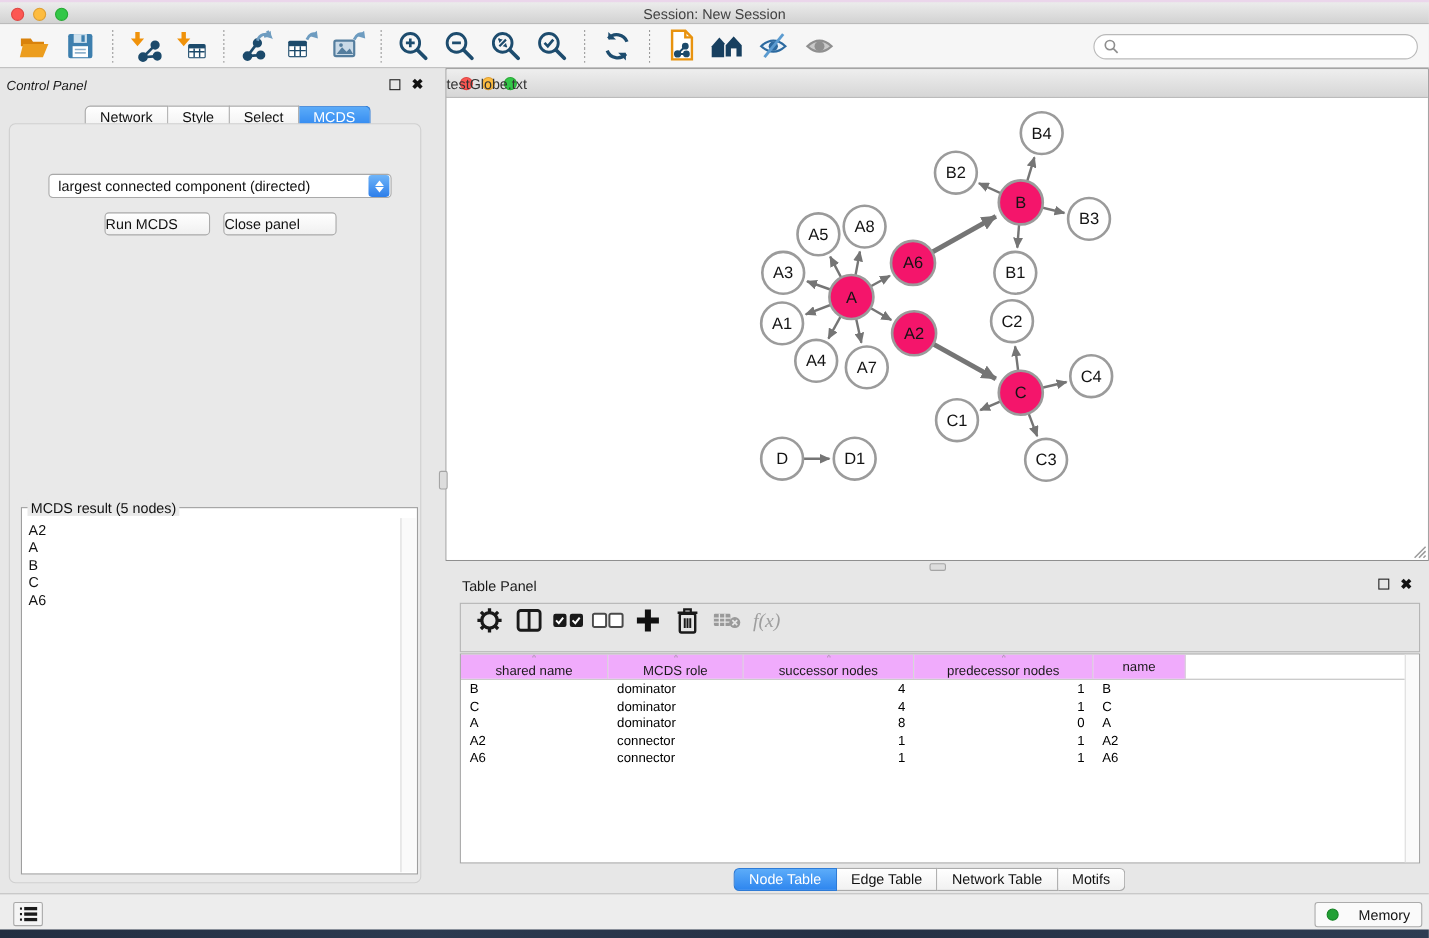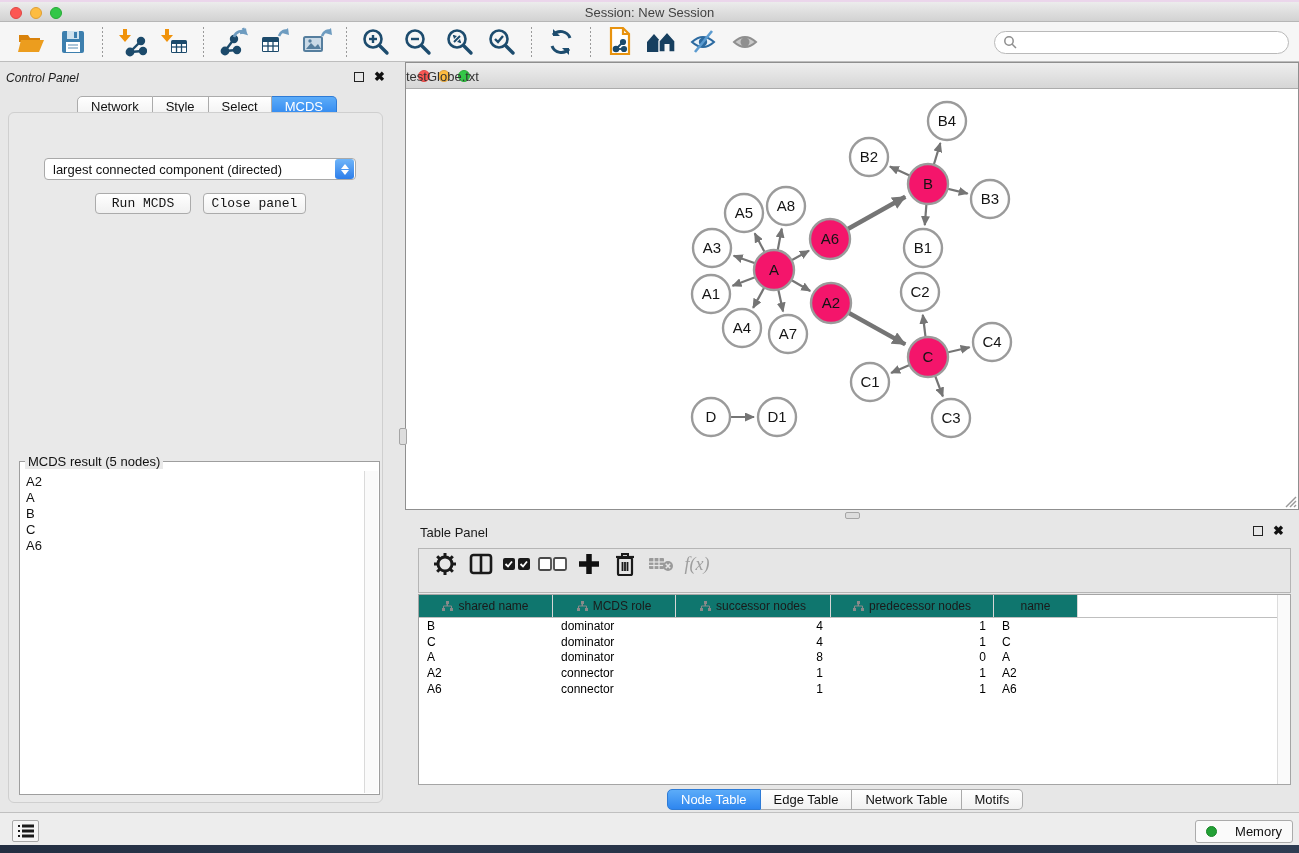--- a/index.html
+++ b/index.html
@@ -56,21 +56,21 @@
   .criterion .val { flex:1; font-size:13px; padding-left:8px; color:#111; white-space:nowrap; overflow:hidden; }
   .criterion .stepper { width:19px; height:20px; border-radius:3px; margin-right:1px;
     background:linear-gradient(#6FB5F9,#2D7EEA); display:flex; flex-direction:column;
     align-items:center; justify-content:center; gap:1px; }
   .chev { width:0; height:0; border-left:4px solid transparent; border-right:4px solid transparent; }
   .chev.up { border-bottom:5px solid #FFF; }
   .chev.down { border-top:5px solid #FFF; }
 
   .btn { position:absolute; height:21px; background:linear-gradient(#FFFFFF,#F0F0F0);
     border:1px solid #ABABAB; border-radius:4px; font-size:13px; color:#111;
-    text-align:center; line-height:19px;font-family:Liberation Mono, monospace; }
+    line-height:19px; }
 
   .result-box { position:absolute; left:10px; top:348px; width:361px; height:334px;
     border:1px solid #9E9E9E; background:#FFF; }
   .result-legend { position:absolute; left:5px; top:-8px; background:#E9E9E9;
     padding:0 3px; font-size:13px; color:#111; }
   .result-list { position:absolute; left:1px; top:9px; right:15px; bottom:1px;
     font-size:13px; color:#111; padding:3px 0 0 5px; overflow:hidden; }
   .result-list div { line-height:16px; }
   .result-scroll { position:absolute; top:9px; right:1px; bottom:1px; width:14px;
     background:#FAFAFA; border-left:1px solid #DADADA; }
@@ -93,22 +93,22 @@
   
   .tp-title { position:absolute; left:420px; top:525px; font-size:13px; color:#1A1A1A; }
   .tp-toolbar { position:absolute; left:418px; top:548px; width:873px; height:45px;
     background:#E6E6E6; border:1px solid #B5B5B5; display:flex; align-items:flex-start; padding-left:8px; }
   .tp-icon { width:34px; height:30px; display:flex; align-items:center; justify-content:center; margin:0 1px; }
   .fx { font-family:"Liberation Serif", serif; font-style:italic; font-size:18px; color:#9E9E9E; }
 
   .dtable { position:absolute; left:418px; top:594px; width:873px; height:191px;
     background:#FFF; border:1px solid #A5A5A5; overflow:hidden; font-size:12px; }
   .thead { display:flex; height:23px; border-bottom:1px solid #BFBFBF; }
-  .th { background:#0f766e; border-right:1px solid #D6D6D6; display:flex;
-    align-items:center; justify-content:center; gap:5px; color:#1A1A1A; }
+  .th { background:#f0abfc; border-right:1px solid #D6D6D6; display:flex;
+    align-items:center; justify-content:center; gap:5px; color:#1A1A1A;flex-direction:column; }
   .trow { display:flex; height:15.8px; align-items:center; }
   .td { padding:0 8px; white-space:nowrap; overflow:hidden; color:#000; }
   .td.right { text-align:right; }
   .tscroll { position:absolute; top:0; right:0; bottom:0; width:13px;
     background:#FAFAFA; border-left:1px solid #DCDCDC; }
 
   .bottom-tabs { position:absolute; left:667px; top:789px; }
 
   
   .statusbar { position:absolute; left:0; top:812px; width:1299px; height:33px;

